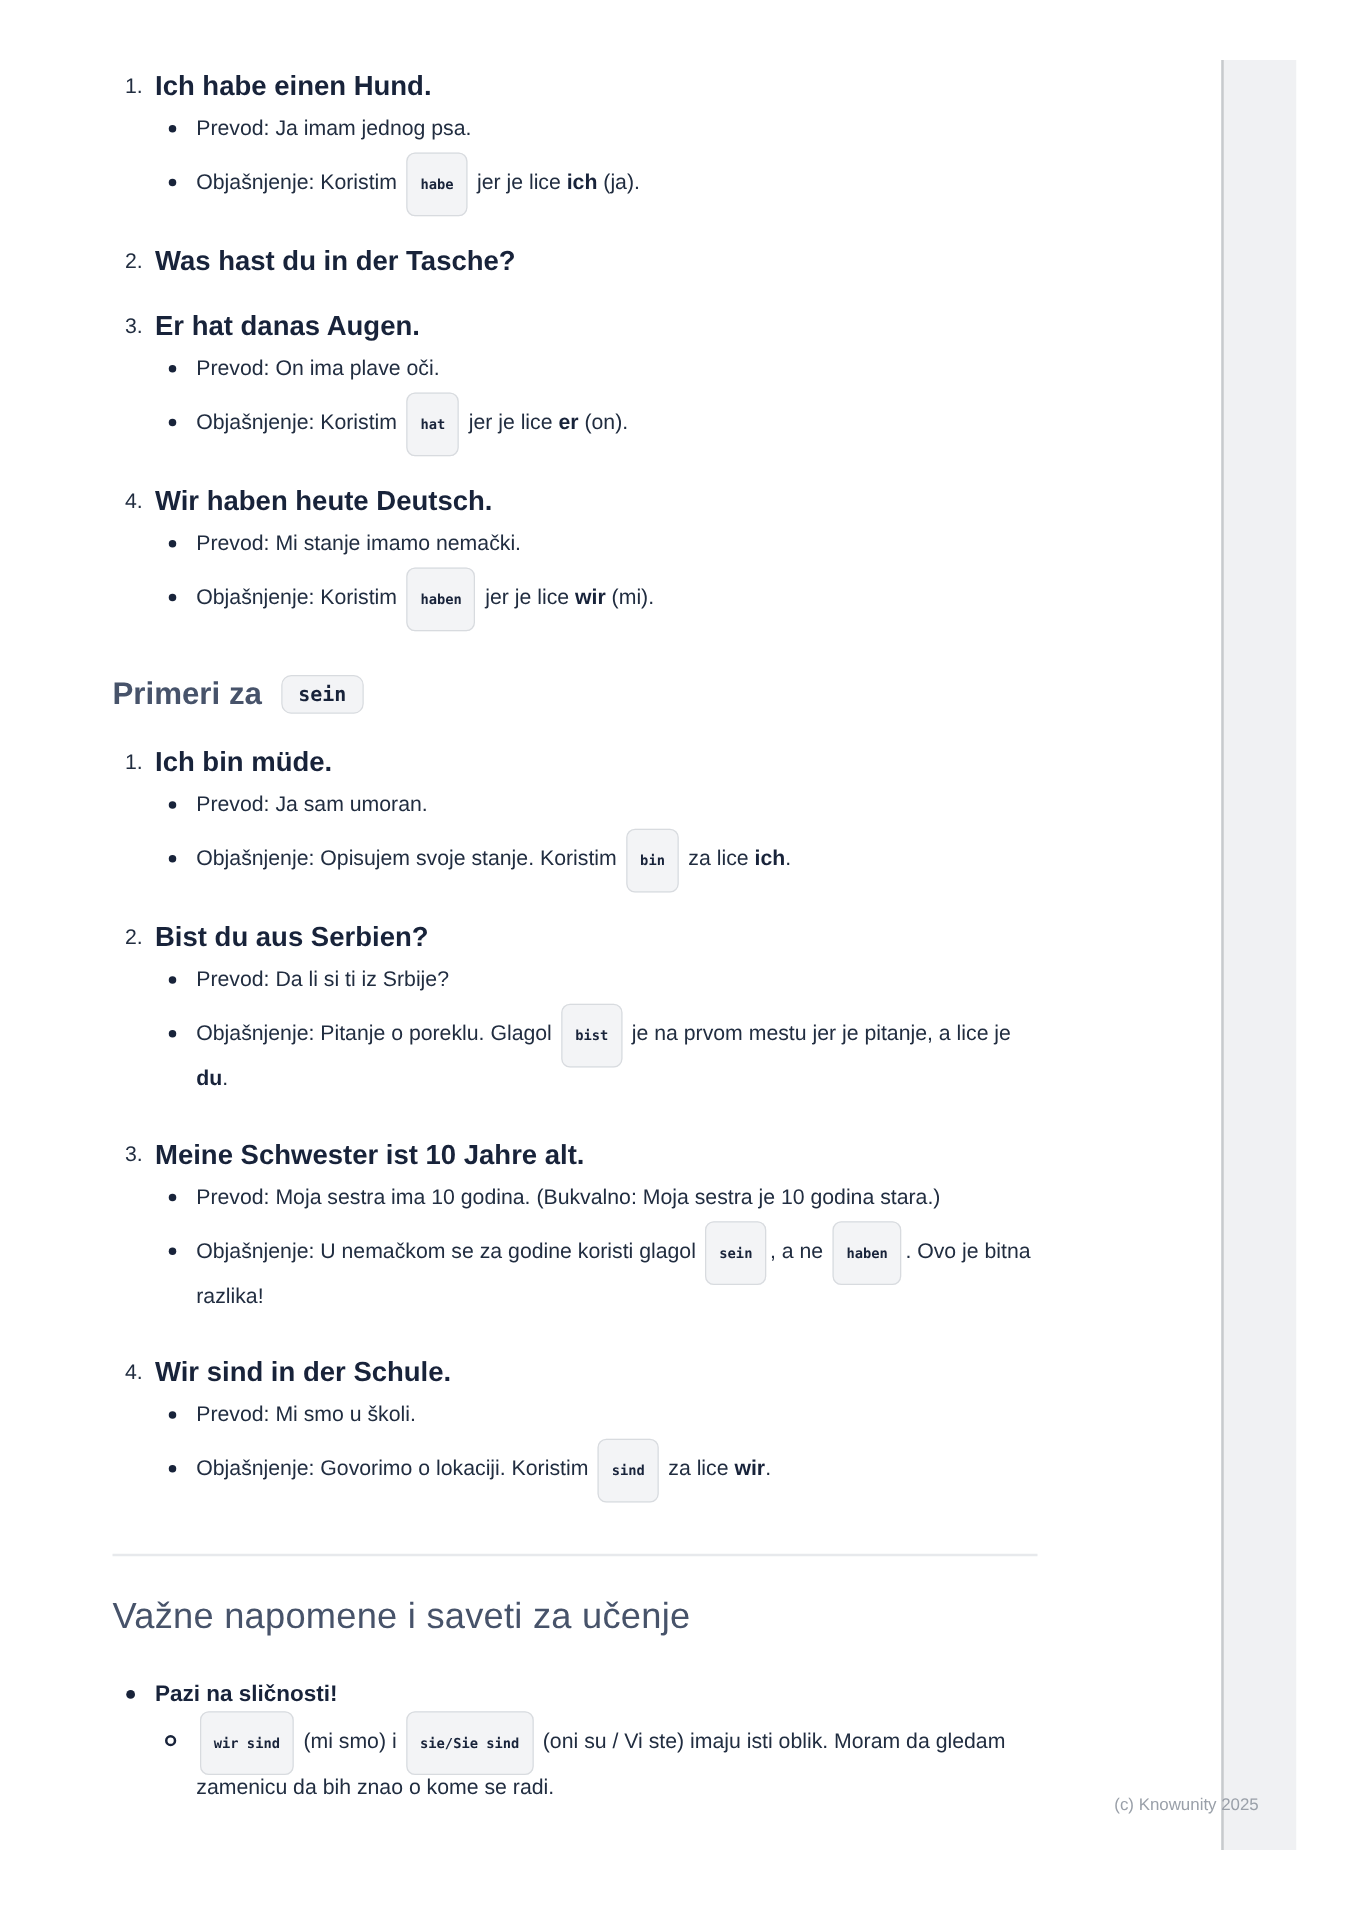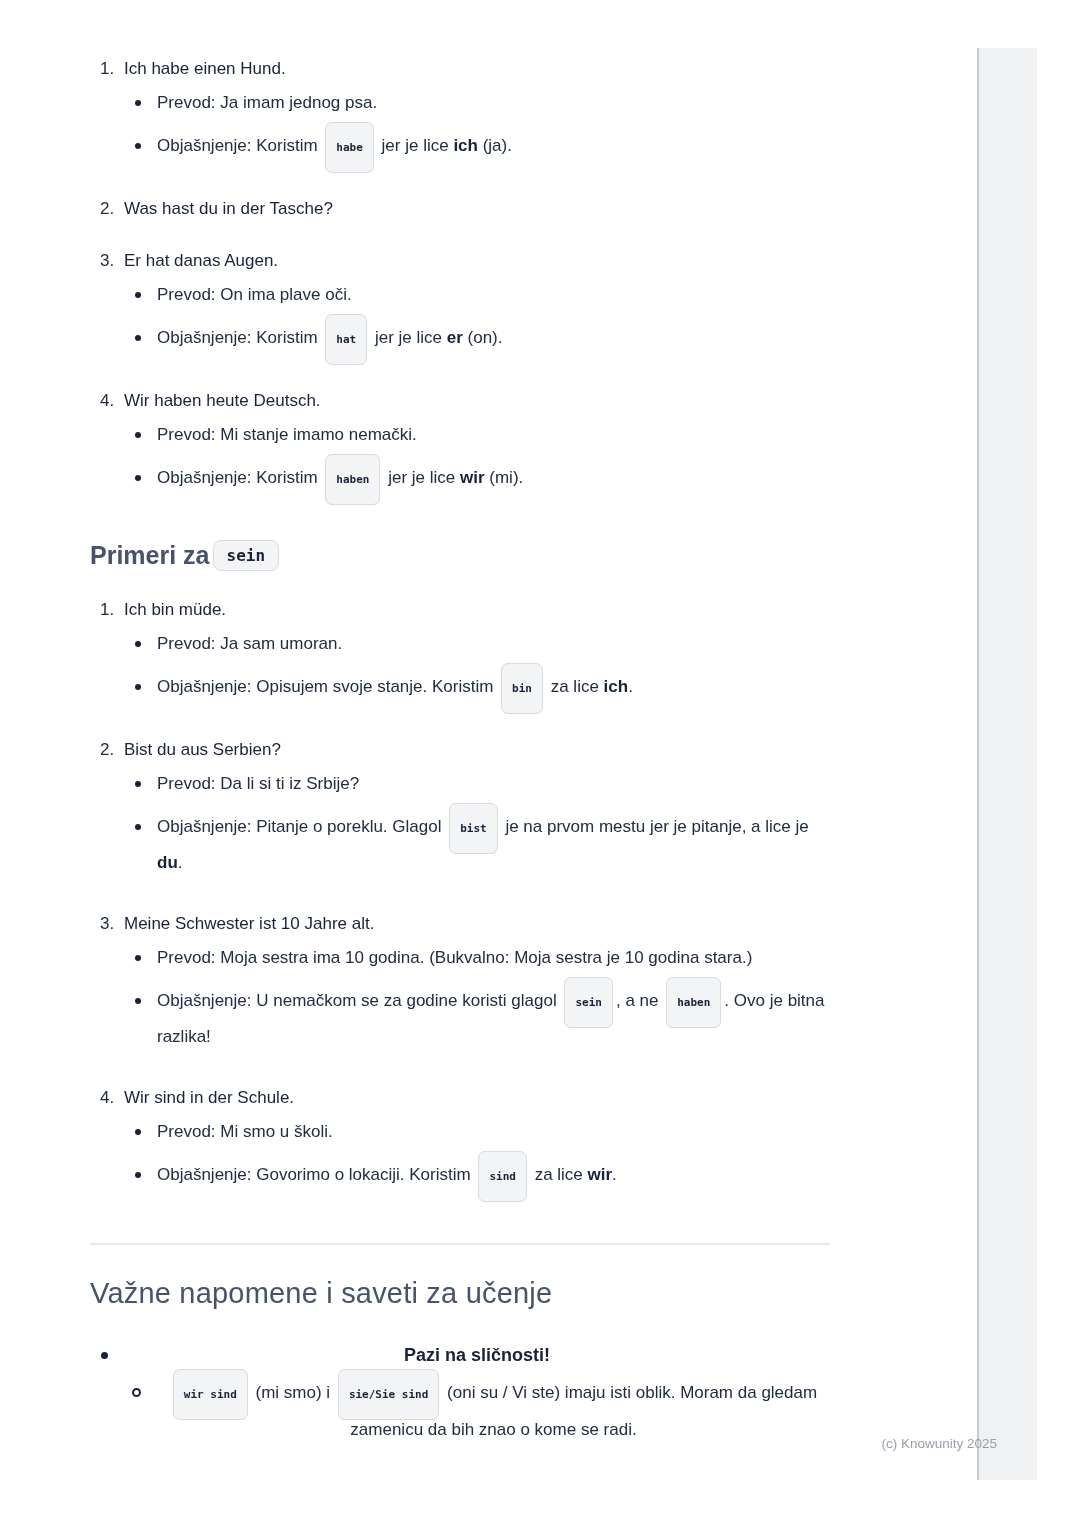--- a/index.html
+++ b/index.html
@@ -8,70 +8,70 @@
     background:var(--page-bg,#ffffff);
     font-family:"Liberation Sans",sans-serif;
     color:var(--body-color,#1f2a3d);
   }
   .content{position:absolute;left:90px;top:54px;width:740px;}
 
   ol.examples{list-style:none;margin:0;padding:0 0 0 10px;}
   ol.examples > li{display:flex;margin-bottom:20px;}
   .num{flex:0 0 24px;font-size:17px;line-height:30px;color:var(--body-color,#1f2a3d);}
   .item-body{flex:1;min-width:0;}
-  .item-title{font-weight:normal;font-size:17px;line-height:30px;margin-bottom:2px;color:var(--title-color,#18233a);}
+  .item-title{font-weight:bold;font-size:22px;line-height:30px;margin-bottom:2px;color:var(--title-color,#18233a);}
 
   ul.bullets{list-style:none;margin:0;padding:0;}
   ul.bullets > li{position:relative;padding-left:33px;font-size:17px;line-height:34px;margin-bottom:9px;}
   ul.bullets > li::before{
     content:"";position:absolute;left:11px;top:14px;width:6px;height:6px;border-radius:50%;
     background:var(--title-color,#18233a);
   }
 
   .badge{
     font-family:"DejaVu Sans Mono",monospace;font-size:11px;font-weight:bold;
     background:var(--badge-bg,#f3f4f6);border:1px solid var(--badge-border,#d8dbdf);
     border-radius:7px;padding:18px 10px;margin:0 3px;white-space:nowrap;
     color:var(--title-color,#222c3d);
   }
   strong{font-weight:bold;color:var(--title-color,#18233a);}
 
   h3.section-heading{
-    display:flex;align-items:center;gap:0;margin:34px 0 24px;
+    display:flex;align-items:center;gap:12px;margin:34px 0 24px;
     font-size:25px;font-weight:bold;color:var(--heading-color,#46536a);
   }
   h3.section-heading .badge{font-size:16px;padding:5px 13px;border-radius:8px;}
 
   hr.divider{border:none;border-top:2px solid var(--divider-color,#e7e9ec);margin:40px 0 0;}
 
   h2.notes-heading{
     margin:32px 0 30px;font-size:29px;font-weight:normal;
     color:var(--heading-color,#46536a);letter-spacing:.2px;
   }
 
   ul.notes{list-style:none;margin:0;padding:0 0 0 10px;}
-  ul.notes > li{position:relative;padding-left:24px;text-align:center;}
+  ul.notes > li{position:relative;padding-left:24px;}
   ul.notes > li::before{
     content:"";position:absolute;left:1px;top:12px;width:7px;height:7px;border-radius:50%;
     background:var(--title-color,#18233a);
   }
   .note-title{font-weight:bold;font-size:18px;line-height:30px;margin-bottom:5px;color:var(--title-color,#18233a);}
   ul.sub-bullets{list-style:none;margin:0;padding:0;}
   ul.sub-bullets > li{position:relative;padding-left:33px;font-size:17px;line-height:35px;}
   ul.sub-bullets > li::before{
     content:"";position:absolute;left:8px;top:13px;width:9px;height:9px;border-radius:50%;
     border:2px solid var(--title-color,#18233a);background:transparent;box-sizing:border-box;
   }
 
   .side-strip{
     position:absolute;left:977px;top:48px;width:58px;height:1432px;
     background:var(--strip-bg,#f0f1f3);border-left:2px solid var(--strip-border,#c7cacd);
   }
   .watermark{
-    position:absolute;top:1436px;right:83px;font-size:13.5px;
+    position:absolute;top:1436px;right:73px;font-size:13.5px;
     color:var(--watermark-color,#9aa0a9);z-index:2;
   }
 </style>
 </head>
 <body>
 
 <div class="page">
   <div class="content">
 
     <section>

